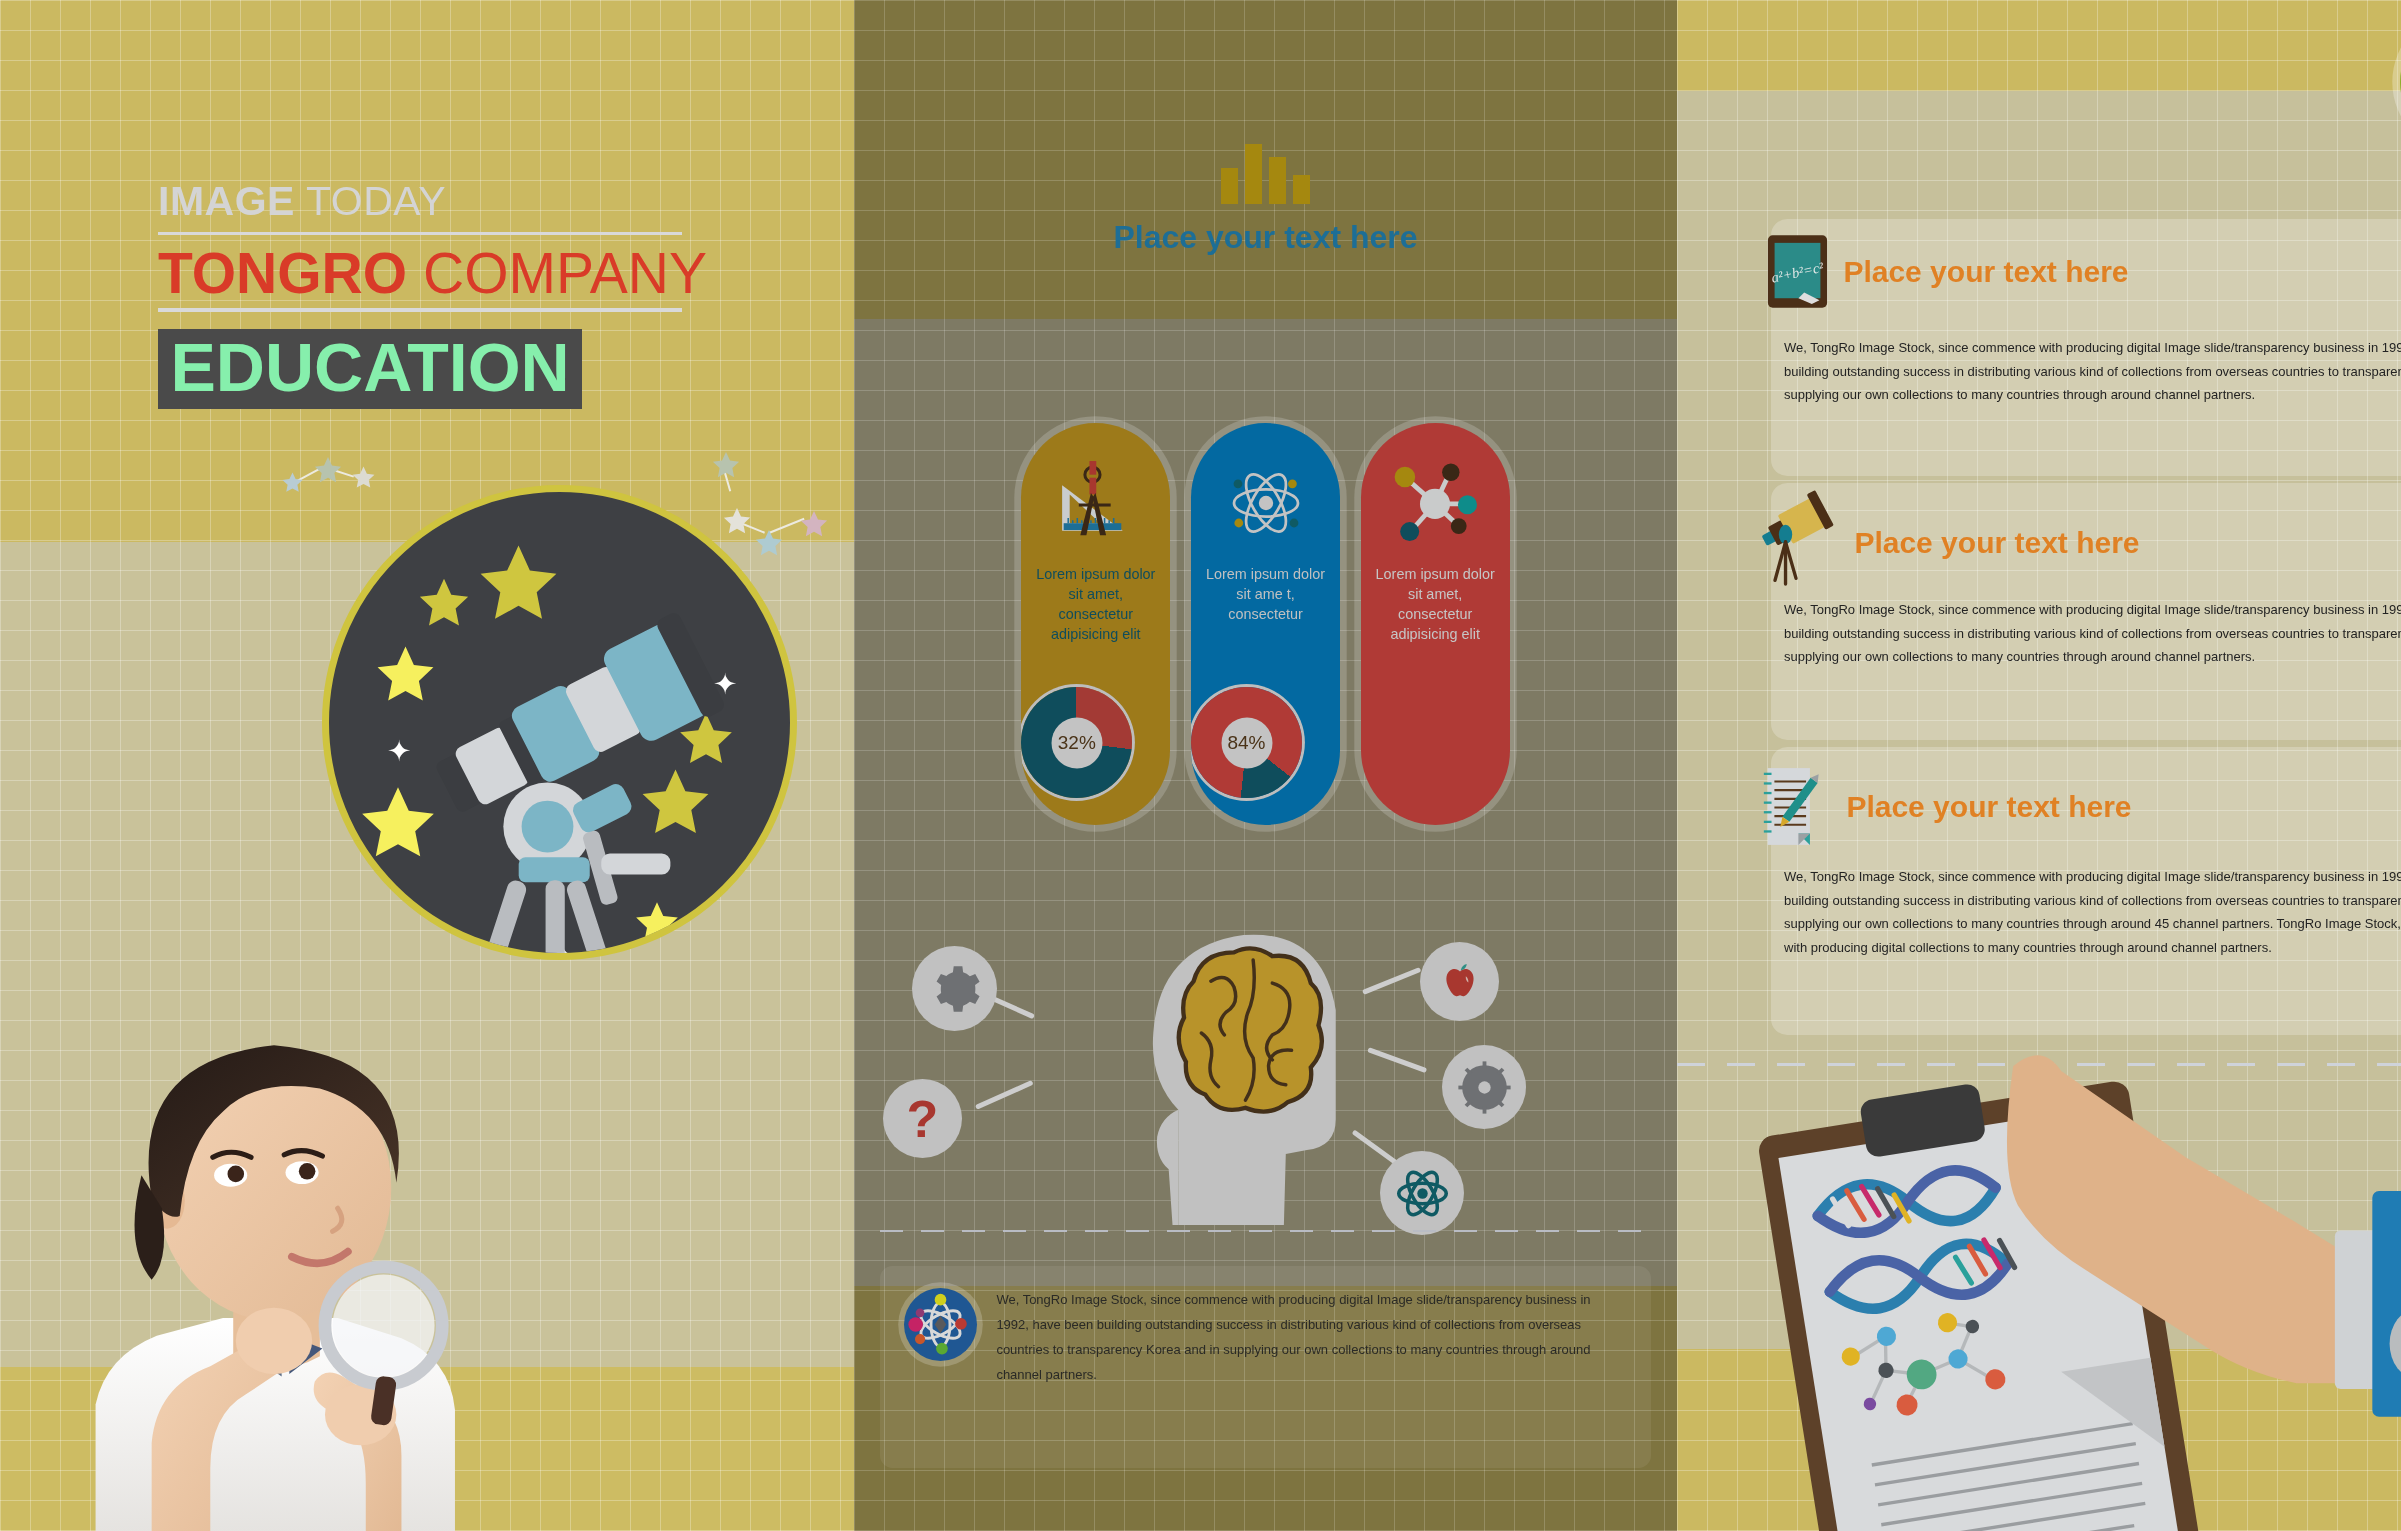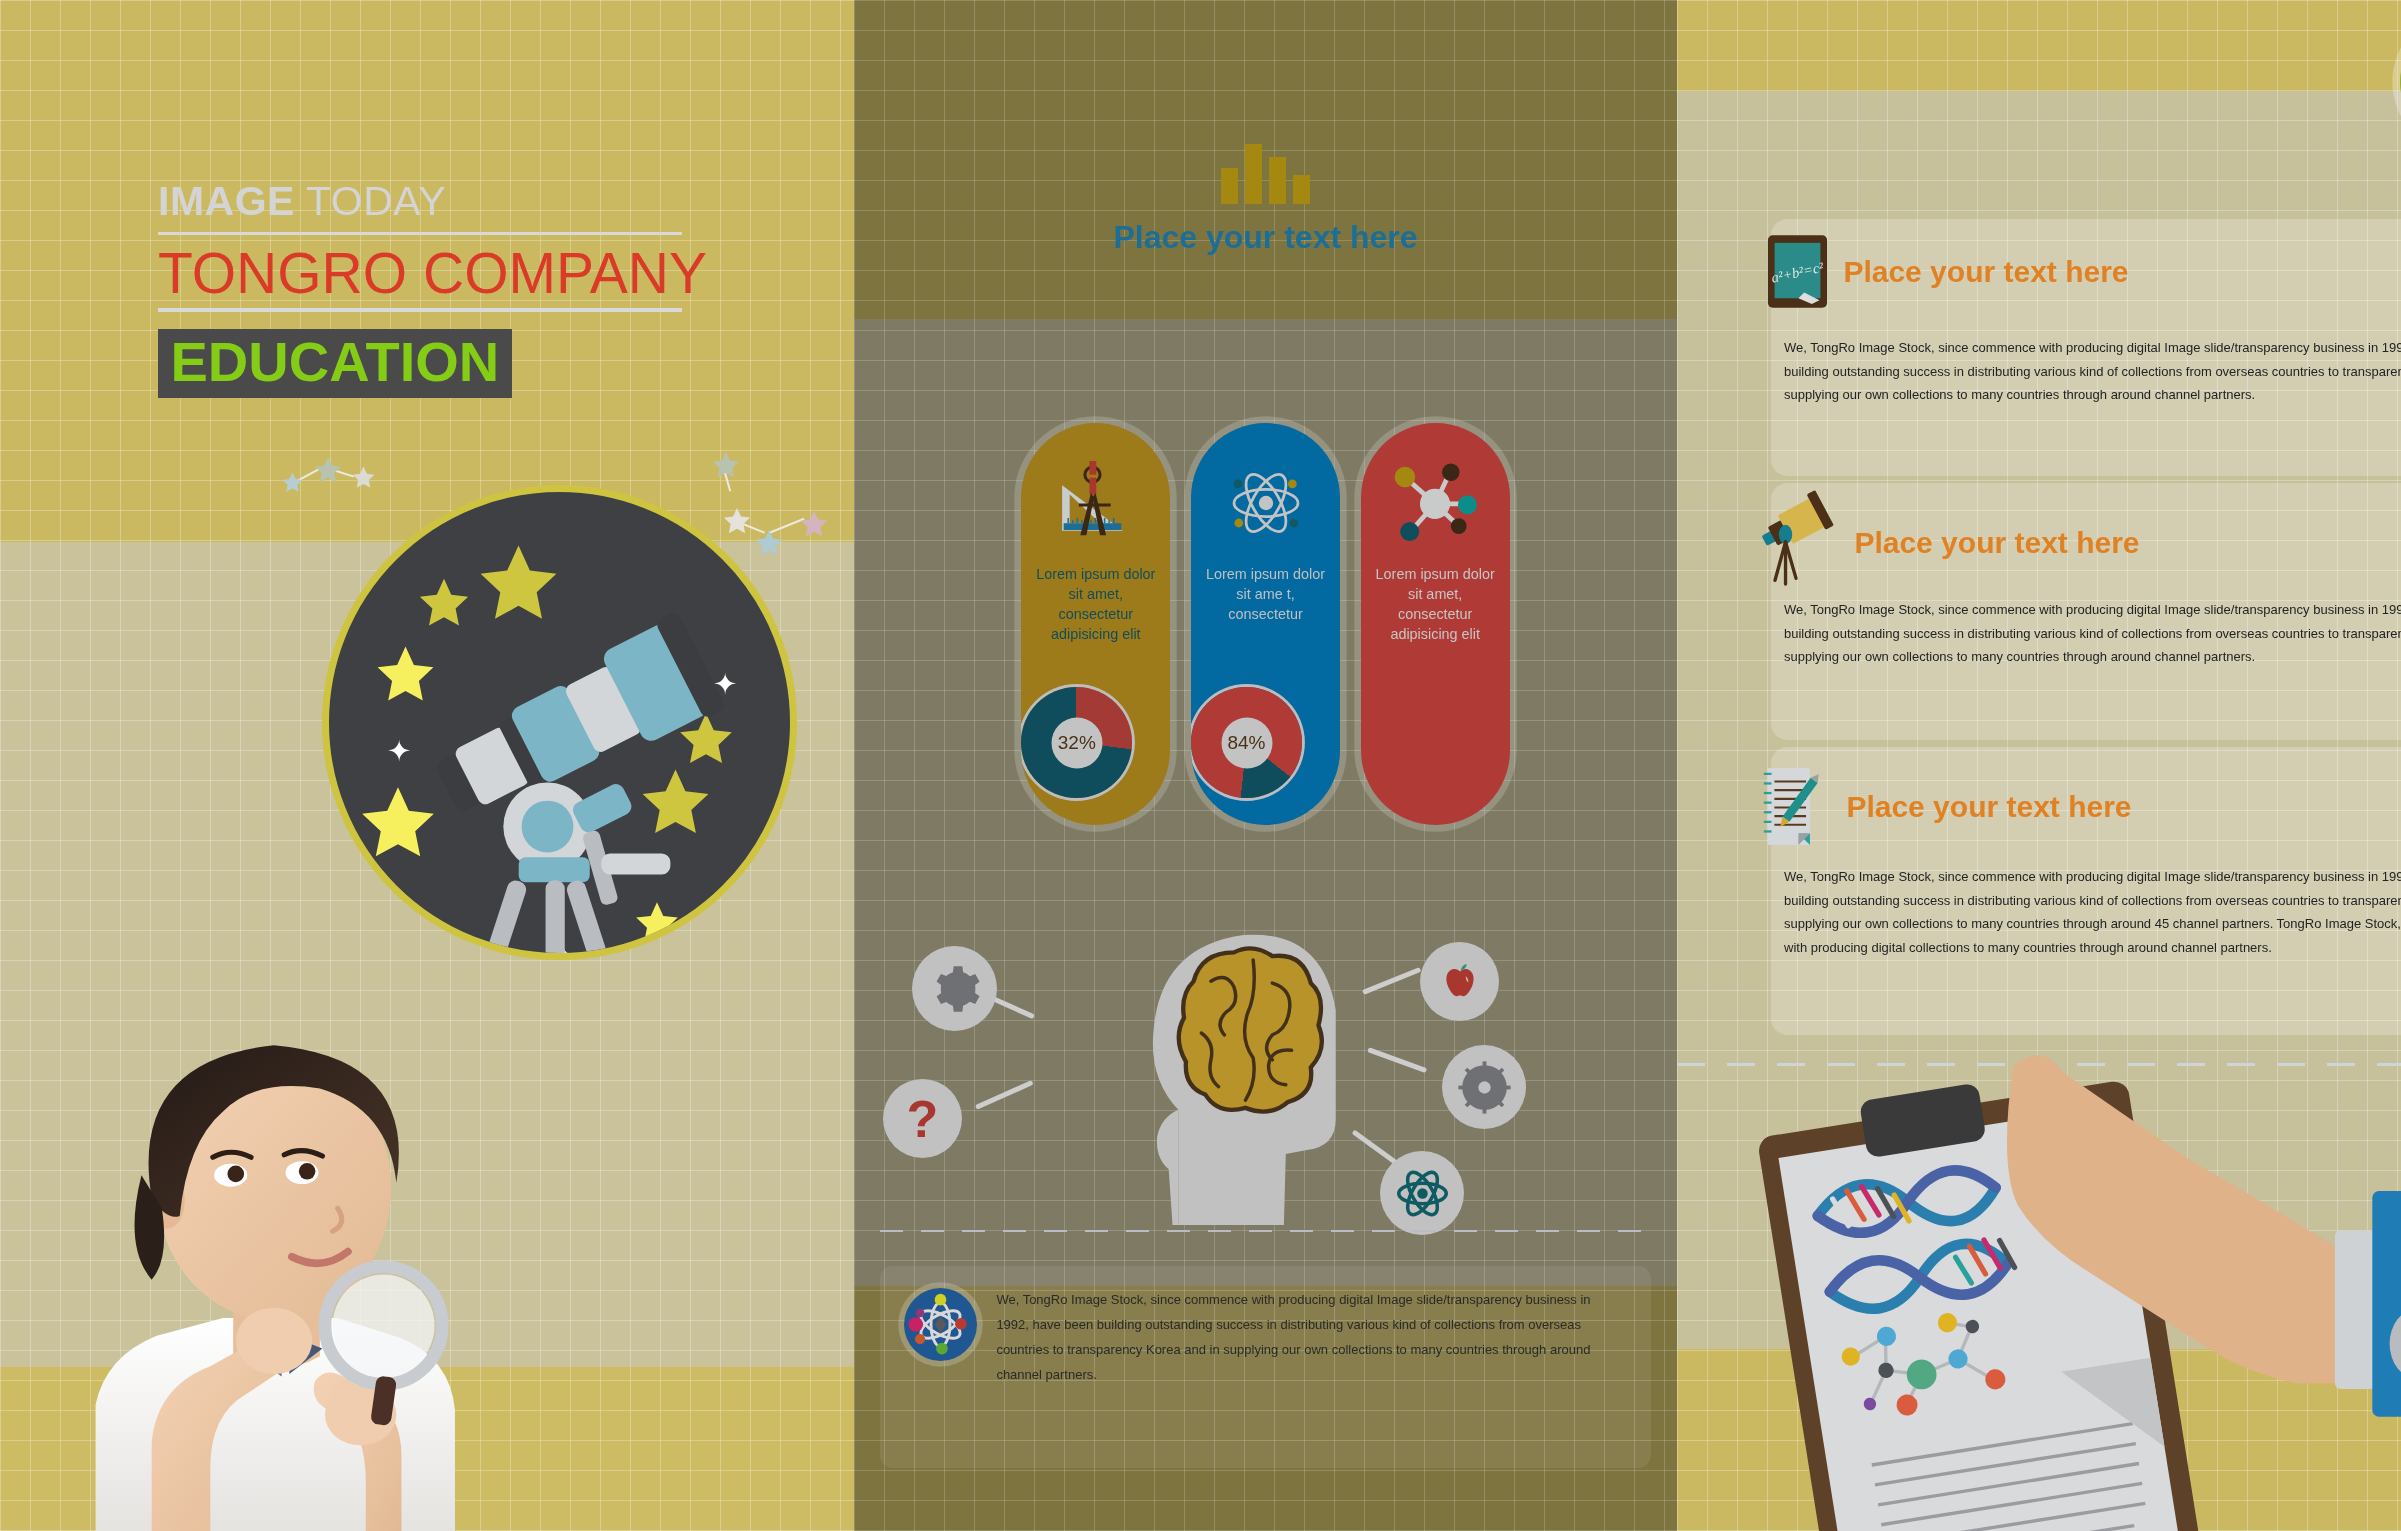--- a/index.html
+++ b/index.html
@@ -42,27 +42,27 @@
   }
 
   .title-block { position: absolute; left: 158px; top: 139px; width: 524px; }
   .t-row1 { font-size: 41px; letter-spacing: 0.5px; white-space: nowrap; line-height: 1.12; margin-top: 40px; }
   .t-row1 .bold { font-weight: bold; color: #d4d4d4; }
   .t-row1 .thin { font-weight: normal; color: #d4d4d4; }
   .rule { height: 3.4px; background: #d9d9d9; margin: 6.7px 0 9.6px; }
   .t-row2 {
     font-size: 57px; color: #d93b28; white-space: nowrap; line-height: 1.0;
   }
-  .t-row2 .bold { font-weight: normal; }
+  .t-row2 .bold { font-weight: bold; }
   .t-row2 .thin { font-weight: normal; }
   .t-row3-box {
     background: #4a4a4a; display: inline-block; padding: 6.7px 12.5px 10.6px 12.5px; margin-top: 7.7px;
   }
   .t-row3 {
-    font-size: 56px; font-weight: bold; color: #84cc16; line-height: .92; white-space: nowrap;
+    font-size: 68px; font-weight: bold; color: #86efac; line-height: .92; white-space: nowrap;
   }
 
   
   .medallion {
     position: absolute; left: 322px; top: 485px; width: 475px; height: 475px;
     border-radius: 50%; background: #3e4044; border: 7.7px solid #cfc43f;
     overflow: hidden;
   }
   .m-star { position: absolute; }
   .spark { position: absolute; color: #fff; font-size: 29px; line-height: 1; }

